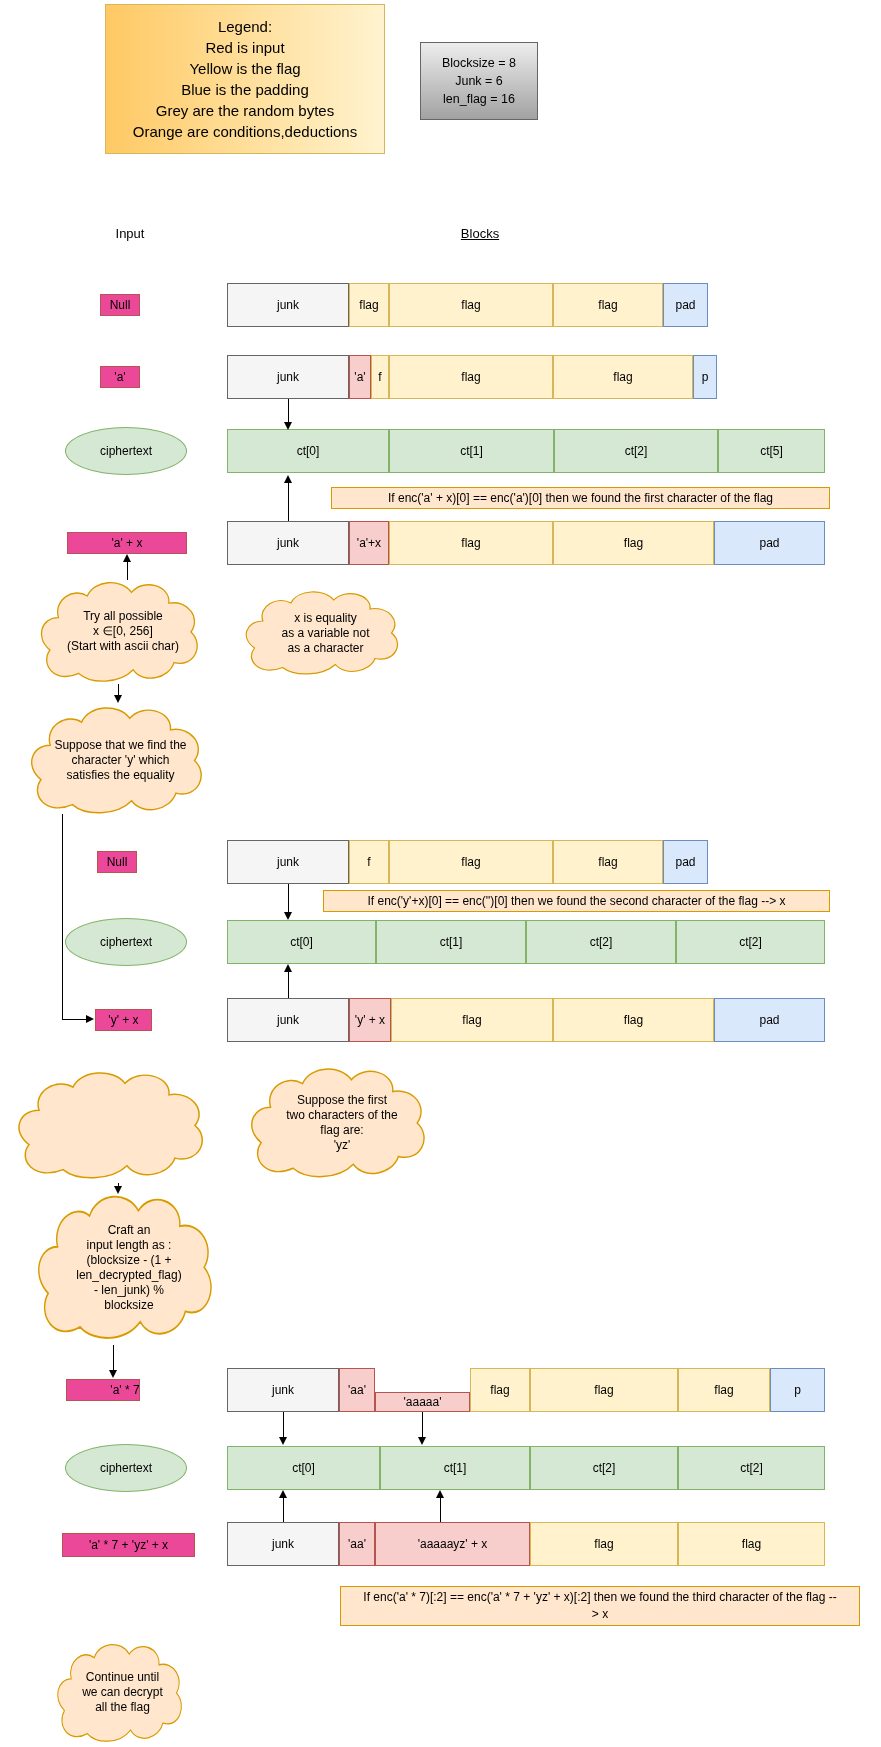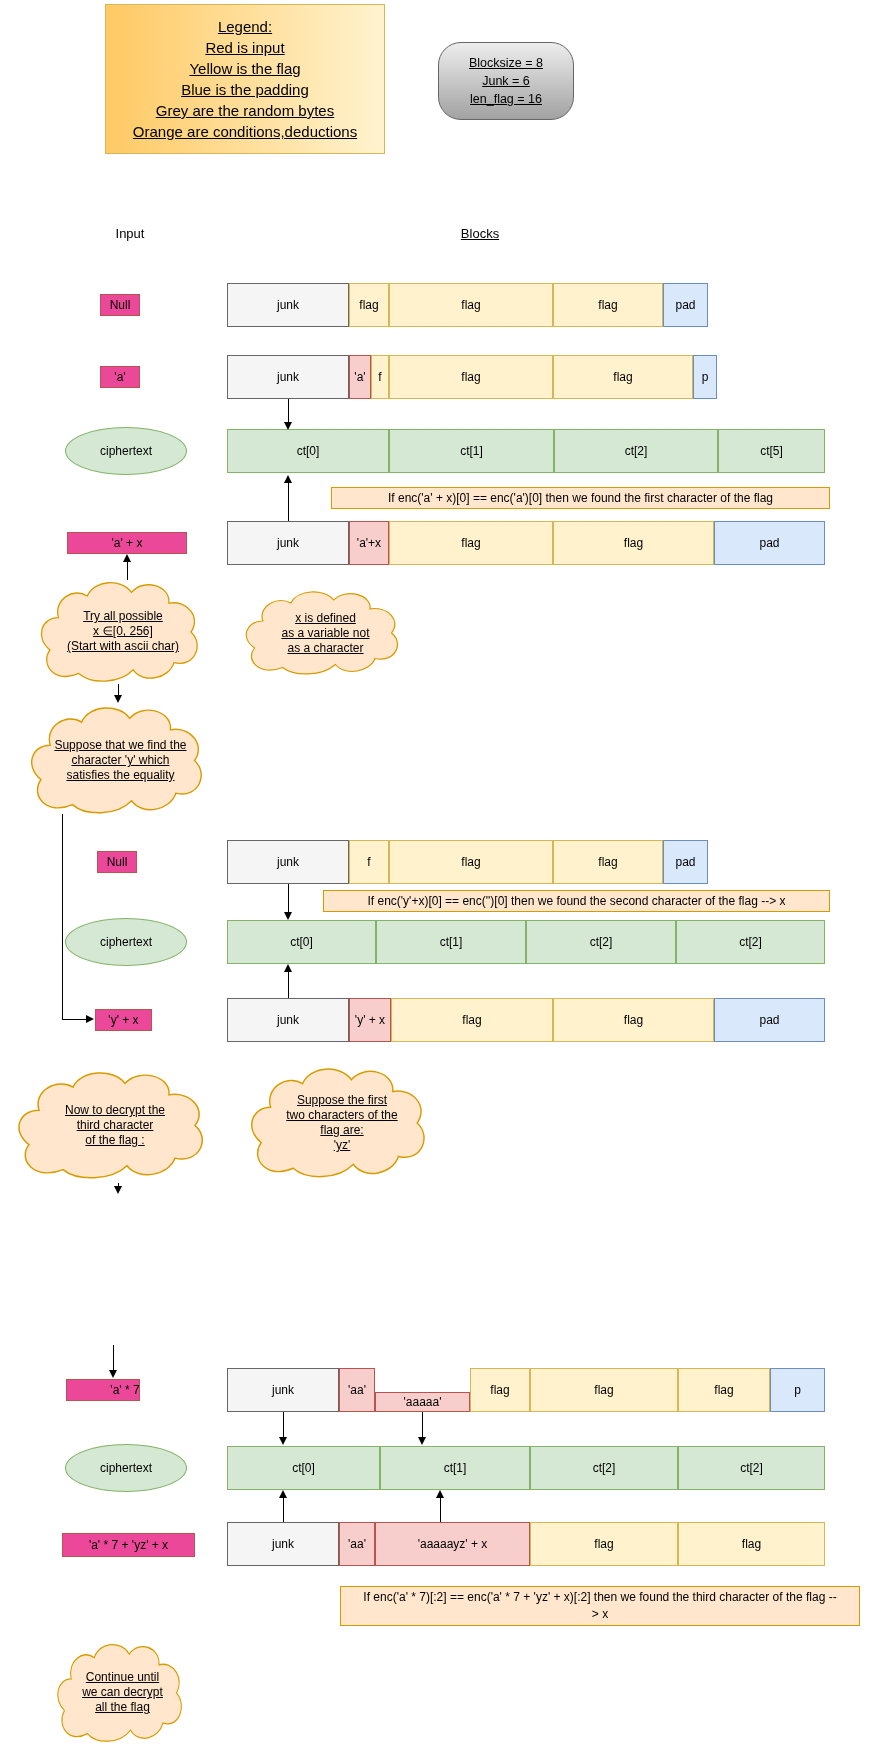--- a/index.html
+++ b/index.html
@@ -1,19 +1,19 @@
 <!DOCTYPE html>
 <html><head>
 <meta charset="utf-8">
 <style>
   html,body{margin:0;padding:0;background:#ffffff;}
   #canvas{position:relative;width:881px;height:1747px;background:#ffffff;overflow:hidden;
           font-family:"Liberation Sans", sans-serif;color:#000;}
   .abs{position:absolute;box-sizing:border-box;}
-  .multiline{white-space:pre-line;text-decoration:underline;}
+  .multiline{white-space:pre-line;}
 
   
   .legend-box{background:linear-gradient(90deg,#ffc964 0%,#fff3cf 100%);
               border:1px solid #d6b656;text-align:center;font-size:15px;line-height:21px;
               display:flex;align-items:center;justify-content:center;}
   .param-box{background:linear-gradient(180deg,#ededed 0%,#a2a2a2 100%);
              border:1px solid #666;text-align:center;font-size:12.5px;line-height:18px;
              display:flex;align-items:center;justify-content:center;}
 
   .col-header{font-size:13px;text-align:center;}
@@ -59,21 +59,21 @@
 <div id="canvas">
 
   <div class="abs legend-box" style="left:105px;top:4px;width:280px;height:150px;">
     <div class="multiline">Legend:
 Red is input
 Yellow is the flag
 Blue is the padding
 Grey are the random bytes
 Orange are conditions,deductions</div>
   </div>
-  <div class="abs param-box" style="left:438px;top:42px;width:136px;height:78px;border-radius:23px;">
+  <div class="abs param-box" style="left:420px;top:42px;width:118px;height:78px;">
     <div class="multiline">Blocksize = 8
 Junk = 6
 len_flag = 16</div>
   </div>
 
   <div class="abs col-header" style="left:100px;top:226px;width:60px;">Input</div>
   <div class="abs col-header" style="left:430px;top:226px;width:100px;text-decoration:underline;">Blocks</div>
 
   <div class="abs inlabel" style="left:100px;top:294px;width:40px;height:22px;">Null</div>
   <div class="abs row" style="left:227px;top:283px;">
@@ -118,21 +118,21 @@
       <path d="M 48 106 C 20 118 2 96 14 80 C -4 66 4 44 24 44 C 18 24 42 10 58 20 C 66 2 98 0 110 16 C 124 0 156 8 154 28 C 176 24 192 44 180 60 C 196 74 184 100 160 94 C 154 112 124 118 112 102 C 96 118 62 118 48 106 Z" fill="#ffe6cc" stroke="#d79b00" stroke-width="1.5"></path>
     </svg>
     <div class="cloud-text multiline">Try all possible
 x ∈[0, 256]
 (Start with ascii char)</div>
   </div>
   <div class="cloud" style="left:243px;top:588px;width:165px;height:90px;">
     <svg viewBox="0 0 200 120" preserveAspectRatio="none">
       <path d="M 48 106 C 20 118 2 96 14 80 C -4 66 4 44 24 44 C 18 24 42 10 58 20 C 66 2 98 0 110 16 C 124 0 156 8 154 28 C 176 24 192 44 180 60 C 196 74 184 100 160 94 C 154 112 124 118 112 102 C 96 118 62 118 48 106 Z" fill="#ffe6cc" stroke="#d79b00" stroke-width="1.5"></path>
     </svg>
-    <div class="cloud-text multiline">x is defined
+    <div class="cloud-text multiline">x is equality
 as a variable not
 as a character</div>
   </div>
 
   <div class="cloud" style="left:28px;top:703px;width:185px;height:115px;">
     <svg viewBox="0 0 200 120" preserveAspectRatio="none">
       <path d="M 48 106 C 20 118 2 96 14 80 C -4 66 4 44 24 44 C 18 24 42 10 58 20 C 66 2 98 0 110 16 C 124 0 156 8 154 28 C 176 24 192 44 180 60 C 196 74 184 100 160 94 C 154 112 124 118 112 102 C 96 118 62 118 48 106 Z" fill="#ffe6cc" stroke="#d79b00" stroke-width="1.5"></path>
     </svg>
     <div class="cloud-text multiline">Suppose that we find the
 character 'y' which
@@ -164,34 +164,42 @@
     <div class="seg red" style="width:42px;">'y' + x</div>
     <div class="seg yellow" style="width:162px;">flag</div>
     <div class="seg yellow" style="width:161px;">flag</div>
     <div class="seg blue" style="width:111px;">pad</div>
   </div>
 
   <div class="cloud" style="left:15px;top:1068px;width:200px;height:115px;">
     <svg viewBox="0 0 200 120" preserveAspectRatio="none">
       <path d="M 48 106 C 20 118 2 96 14 80 C -4 66 4 44 24 44 C 18 24 42 10 58 20 C 66 2 98 0 110 16 C 124 0 156 8 154 28 C 176 24 192 44 180 60 C 196 74 184 100 160 94 C 154 112 124 118 112 102 C 96 118 62 118 48 106 Z" fill="#ffe6cc" stroke="#d79b00" stroke-width="1.5"></path>
     </svg>
-    <div class="cloud-text multiline">Now to decrypt the
-third character
-of the flag :</div>
   </div>
   <div class="cloud" style="left:248px;top:1064px;width:188px;height:118px;">
     <svg viewBox="0 0 200 120" preserveAspectRatio="none">
       <path d="M 48 106 C 20 118 2 96 14 80 C -4 66 4 44 24 44 C 18 24 42 10 58 20 C 66 2 98 0 110 16 C 124 0 156 8 154 28 C 176 24 192 44 180 60 C 196 74 184 100 160 94 C 154 112 124 118 112 102 C 96 118 62 118 48 106 Z" fill="#ffe6cc" stroke="#d79b00" stroke-width="1.5"></path>
     </svg>
     <div class="cloud-text multiline">Suppose the first
 two characters of the
 flag are:
 'yz'</div>
   </div>
 
+  <div class="cloud" style="left:35px;top:1190px;width:188px;height:155px;">
+    <svg viewBox="0 0 200 120" preserveAspectRatio="none">
+      <path d="M 48 106 C 20 118 2 96 14 80 C -4 66 4 44 24 44 C 18 24 42 10 58 20 C 66 2 98 0 110 16 C 124 0 156 8 154 28 C 176 24 192 44 180 60 C 196 74 184 100 160 94 C 154 112 124 118 112 102 C 96 118 62 118 48 106 Z" fill="#ffe6cc" stroke="#d79b00" stroke-width="1.5"></path>
+    </svg>
+    <div class="cloud-text multiline">Craft an
+input length as :
+(blocksize - (1 +
+len_decrypted_flag)
+- len_junk) %
+blocksize</div>
+  </div>
 
   <div class="abs inlabel" style="left:66px;top:1379px;width:74px;height:22px;padding-left:44px;">'a' * 7</div>
   <div class="abs row" style="left:227px;top:1368px;">
     <div class="seg grey" style="width:112px;">junk</div>
     <div class="seg red" style="width:36px;">'aa'</div>
     <div class="seg red" style="width:95px;margin-top:24px;">'aaaaa'</div>
     <div class="seg yellow" style="width:60px;">flag</div>
     <div class="seg yellow" style="width:148px;">flag</div>
     <div class="seg yellow" style="width:92px;">flag</div>
     <div class="seg blue" style="width:55px;">p</div>

